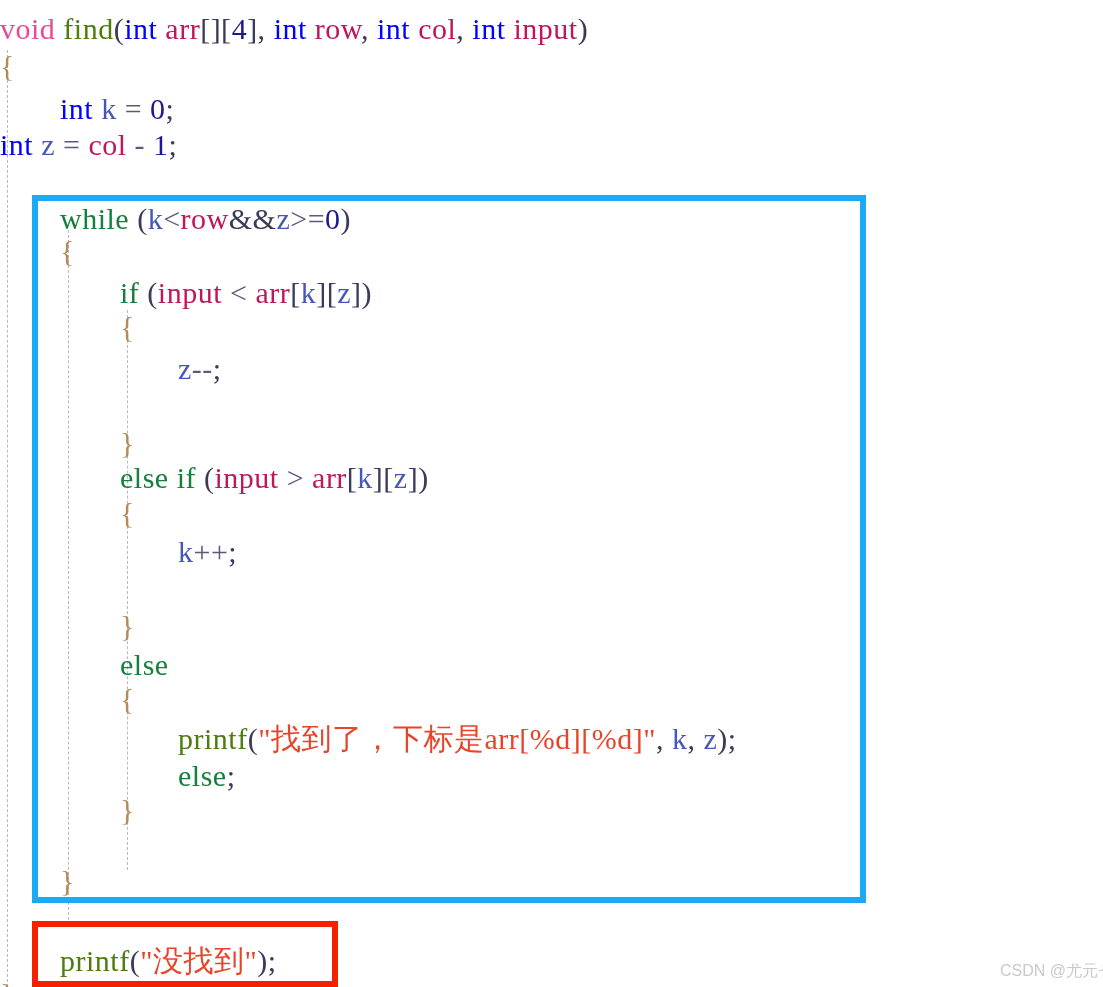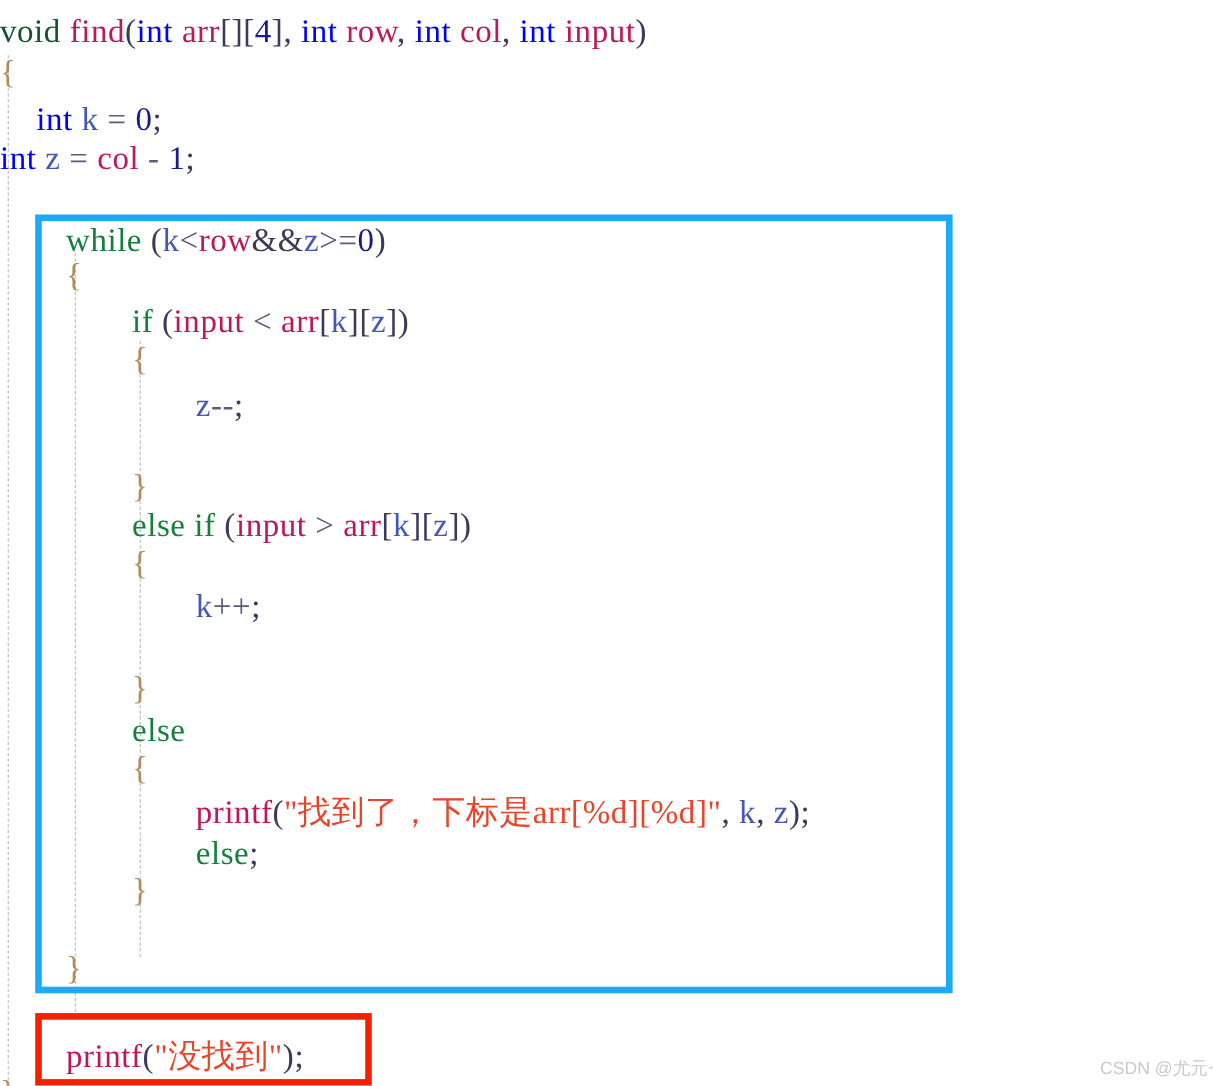--- a/index.html
+++ b/index.html
@@ -38,22 +38,22 @@
     line-height: 37px;
     white-space: pre;
     font-family: "Liberation Serif", "DejaVu Serif", serif;
     font-size: 30px;
     letter-spacing: 0.5px;
   }
 
   
   .tok-kw       { color: #0000ff; }          
   .tok-ctrl     { color: #15803d; }          
-  .tok-void     { color: #14532d; }          
-  .tok-fn       { color: #be185d; }          
+  .tok-void     { color: #ec4899; }          
+  .tok-fn       { color: #4d7c0f; }          
   .tok-ident    { color: #be185d; }          
   .tok-var      { color: #4558b8; }          
   .tok-num      { color: #1a1a8c; }          
   .tok-str      { color: #e8442a; }          
   .tok-punct    { color: #3a3a5a; }          
   .tok-brace    { color: #b48a5a; }          
   .tok-op       { color: #5a5a7a; }          
 
   
   .anno-box {
@@ -84,21 +84,21 @@
 
   <div id="indent-guides">
       <div class="indent-guide" style="left: 7px; top: 50px; height: 937px;"></div>
       <div class="indent-guide" style="left: 68px; top: 230px; height: 690px;"></div>
       <div class="indent-guide" style="left: 127px; top: 310px; height: 560px;"></div>
     </div>
 
   <div id="code-lines">
       <div class="code-line" style="top: 10px; padding-left: 0px;"><span class="tok-void">void</span><span class="tok-punct"> </span><span class="tok-fn">find</span><span class="tok-punct">(</span><span class="tok-kw">int</span><span class="tok-punct"> </span><span class="tok-ident">arr</span><span class="tok-punct">[][</span><span class="tok-num">4</span><span class="tok-punct">], </span><span class="tok-kw">int</span><span class="tok-punct"> </span><span class="tok-ident">row</span><span class="tok-punct">, </span><span class="tok-kw">int</span><span class="tok-punct"> </span><span class="tok-ident">col</span><span class="tok-punct">, </span><span class="tok-kw">int</span><span class="tok-punct"> </span><span class="tok-ident">input</span><span class="tok-punct">)</span></div>
       <div class="code-line" style="top: 47px; padding-left: 0px;"><span class="tok-brace">{</span></div>
-      <div class="code-line" style="top: 90px; padding-left: 33px; text-align: right;"><span class="tok-kw">int</span><span class="tok-punct"> </span><span class="tok-var">k</span><span class="tok-op"> = </span><span class="tok-num">0</span><span class="tok-punct">;</span></div>
+      <div class="code-line" style="top: 90px; padding-left: 60px; text-align: right;"><span class="tok-kw">int</span><span class="tok-punct"> </span><span class="tok-var">k</span><span class="tok-op"> = </span><span class="tok-num">0</span><span class="tok-punct">;</span></div>
       <div class="code-line" style="top: 126px; "><span class="tok-kw">int</span><span class="tok-punct"> </span><span class="tok-var">z</span><span class="tok-op"> = </span><span class="tok-ident">col</span><span class="tok-op"> - </span><span class="tok-num">1</span><span class="tok-punct">;</span></div>
       <div class="code-line" style="top: 200px; padding-left: 60px;"><span class="tok-ctrl">while</span><span class="tok-punct"> (</span><span class="tok-var">k</span><span class="tok-op">&lt;</span><span class="tok-ident">row</span><span class="tok-punct">&amp;&amp;</span><span class="tok-var">z</span><span class="tok-op">&gt;=</span><span class="tok-num">0</span><span class="tok-punct">)</span></div>
       <div class="code-line" style="top: 232px; padding-left: 60px;"><span class="tok-brace">{</span></div>
       <div class="code-line" style="top: 274px; padding-left: 120px;"><span class="tok-ctrl">if</span><span class="tok-punct"> (</span><span class="tok-ident">input</span><span class="tok-op"> &lt; </span><span class="tok-ident">arr</span><span class="tok-punct">[</span><span class="tok-var">k</span><span class="tok-punct">][</span><span class="tok-var">z</span><span class="tok-punct">])</span></div>
       <div class="code-line" style="top: 308px; padding-left: 120px;"><span class="tok-brace">{</span></div>
       <div class="code-line" style="top: 350px; padding-left: 178px;"><span class="tok-var">z</span><span class="tok-op">--</span><span class="tok-punct">;</span></div>
       <div class="code-line" style="top: 424px; padding-left: 120px;"><span class="tok-brace">}</span></div>
       <div class="code-line" style="top: 459px; padding-left: 120px;"><span class="tok-ctrl">else</span><span class="tok-punct"> </span><span class="tok-ctrl">if</span><span class="tok-punct"> (</span><span class="tok-ident">input</span><span class="tok-op"> &gt; </span><span class="tok-ident">arr</span><span class="tok-punct">[</span><span class="tok-var">k</span><span class="tok-punct">][</span><span class="tok-var">z</span><span class="tok-punct">])</span></div>
       <div class="code-line" style="top: 494px; padding-left: 120px;"><span class="tok-brace">{</span></div>
       <div class="code-line" style="top: 533px; padding-left: 178px;"><span class="tok-var">k</span><span class="tok-op">++</span><span class="tok-punct">;</span></div>

